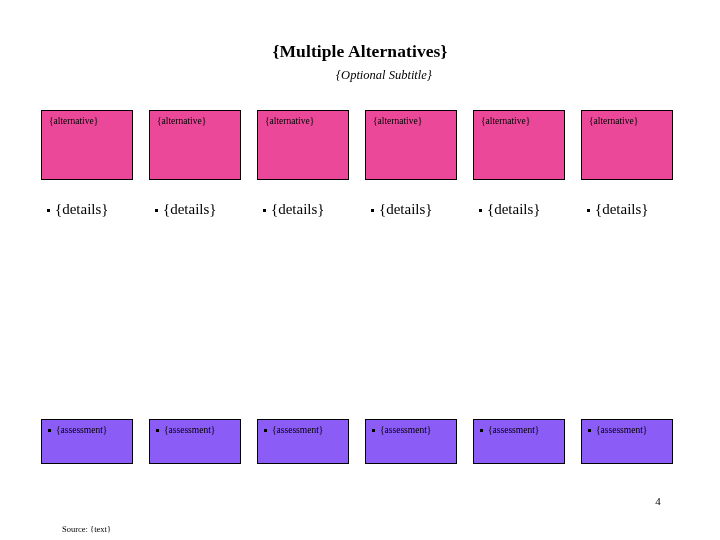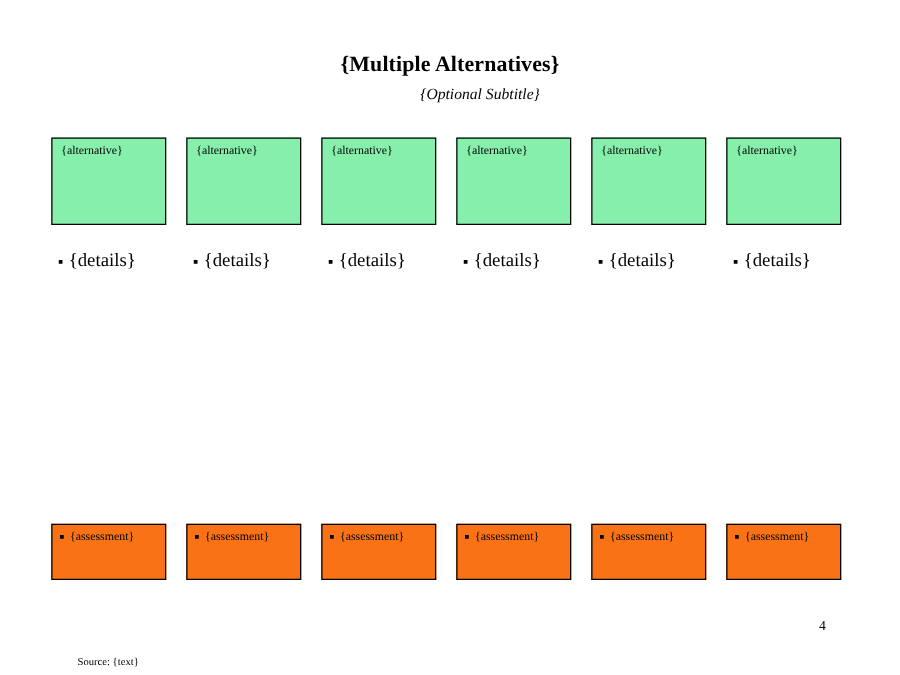--- a/index.html
+++ b/index.html
@@ -47,21 +47,21 @@
   }
 
   
   .alt-box {
     position: absolute;
     top: 110px;
     width: 92px;
     height: 70px;
     box-sizing: border-box;
     border: 1px solid #000000;
-    background: #86efac;
+    background: #ec4899;
   }
   .alt-label {
     position: absolute;
     left: 7px;
     top: 4px;
     font-family: "Liberation Serif", "DejaVu Serif", serif;
     font-size: 9.5px;
     line-height: 12px;
     white-space: nowrap;
     color: #000000;
@@ -90,21 +90,21 @@
   .detail-item .bullet { margin-left: 6px; }
 
   
   .assess-box {
     position: absolute;
     top: 419px;
     width: 92px;
     height: 45px;
     box-sizing: border-box;
     border: 1px solid #000000;
-    background: #f97316;
+    background: #8b5cf6;
   }
   .assess-label {
     position: absolute;
     left: 6px;
     top: 4px;
     font-family: "Liberation Serif", "DejaVu Serif", serif;
     font-size: 9.5px;
     line-height: 12px;
     white-space: nowrap;
     color: #000000;

